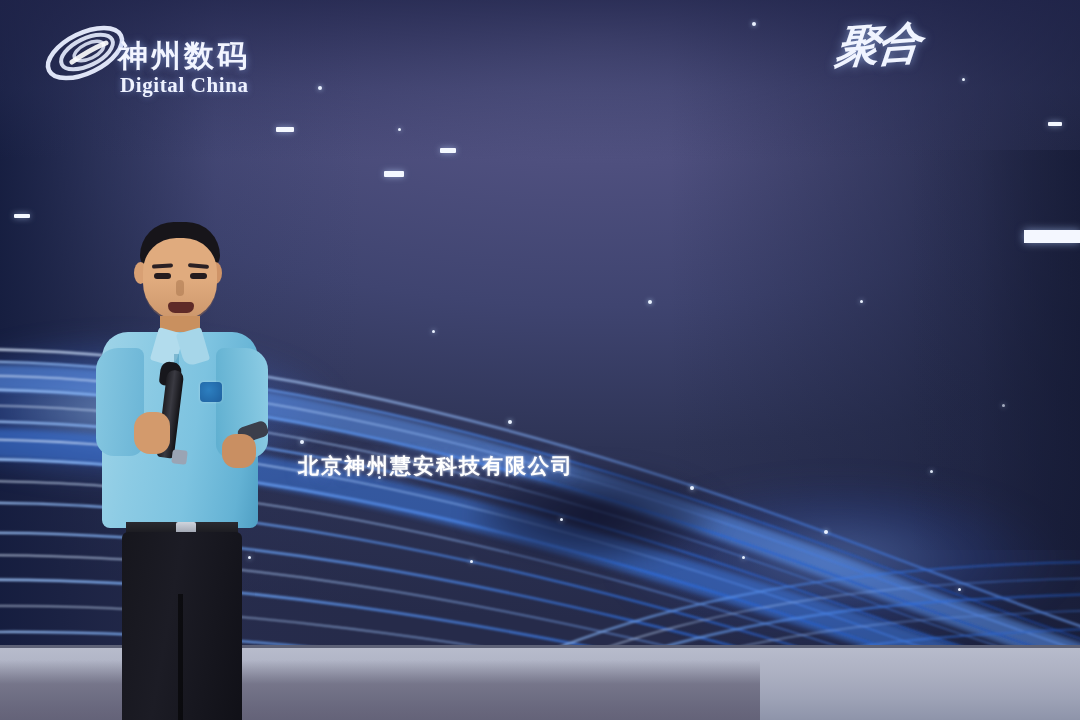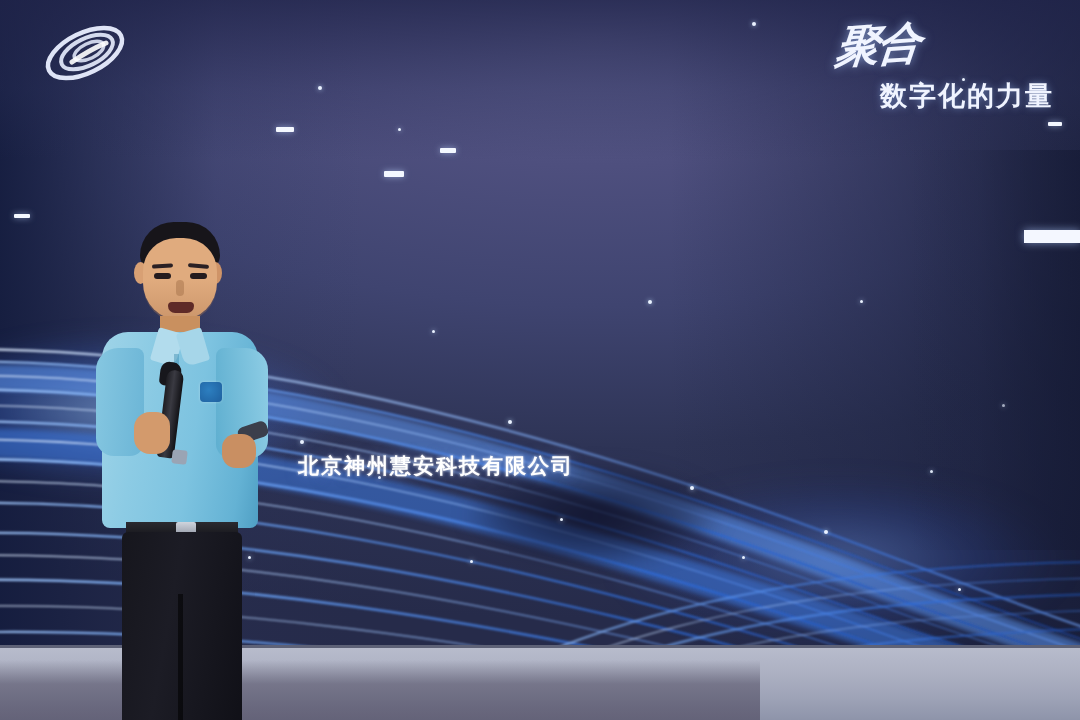--- a/index.html
+++ b/index.html
@@ -270,25 +270,26 @@
 
     <div class="logo-block">
       <svg class="logo-mark" viewBox="0 0 86 62">
         <g fill="none" stroke="#e9eeff" stroke-linecap="round">
           <ellipse cx="43" cy="31" rx="40" ry="20" stroke-width="4.5" transform="rotate(-26 43 31)" opacity=".95"></ellipse>
           <ellipse cx="45" cy="30" rx="28" ry="13.5" stroke-width="4" transform="rotate(-26 45 30)" opacity=".9"></ellipse>
           <ellipse cx="47" cy="29" rx="16" ry="7.5" stroke-width="3.5" transform="rotate(-26 47 29)" opacity=".85"></ellipse>
         </g>
         <path d="M30 40 C 40 33, 52 26, 64 21" stroke="#ffffff" stroke-width="5" fill="none" stroke-linecap="round" opacity=".9"></path>
       </svg>
+      <div class="logo-cn">神州数码</div>
+      <div class="logo-en">Digital China</div>
     </div>
 
     <div class="slogan">
       <div class="slogan-big">聚合</div>
-      <div class="slogan-sub">数字化的力量</div>
     </div>
 
     <div class="deco-bar"></div>
 
     <div class="company-line">北京神州慧安科技有限公司</div>
   </div>
 
   <div class="floor"></div>
   <div class="floor-edge"></div>
   <div class="floor-shadow"></div>

